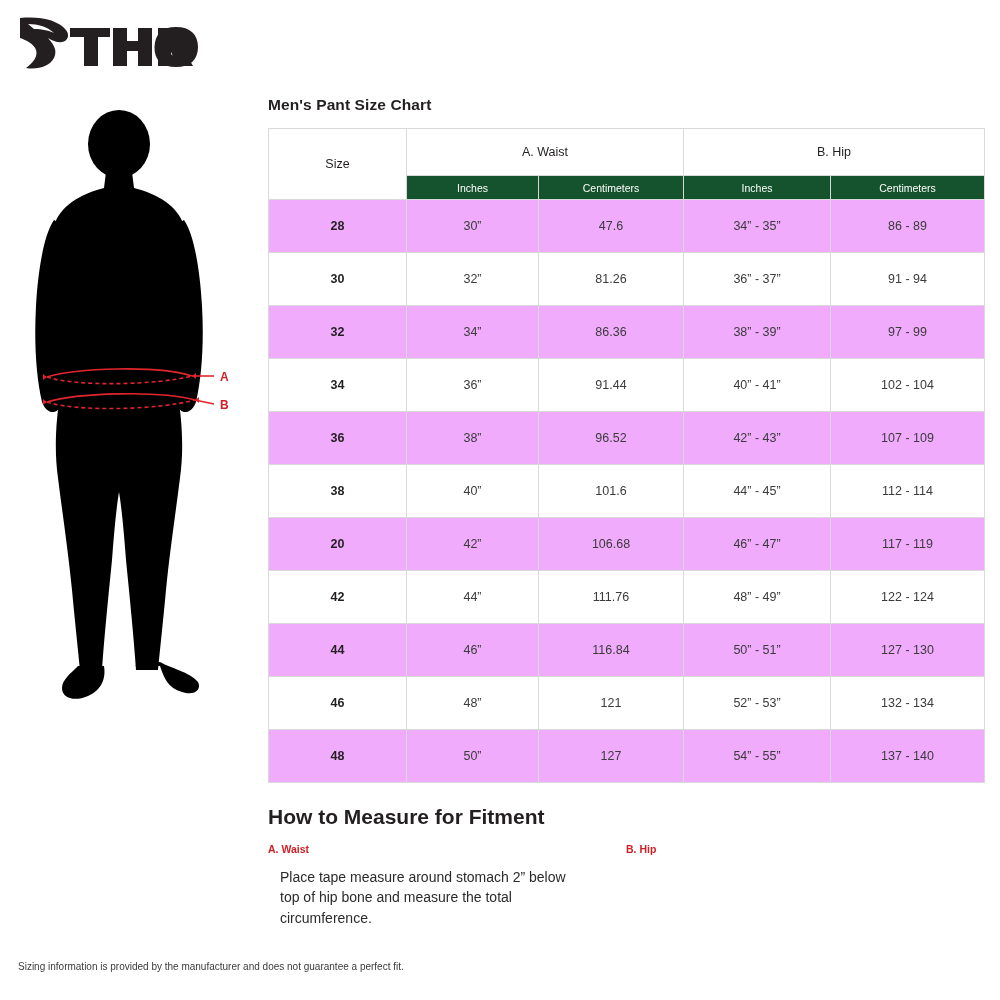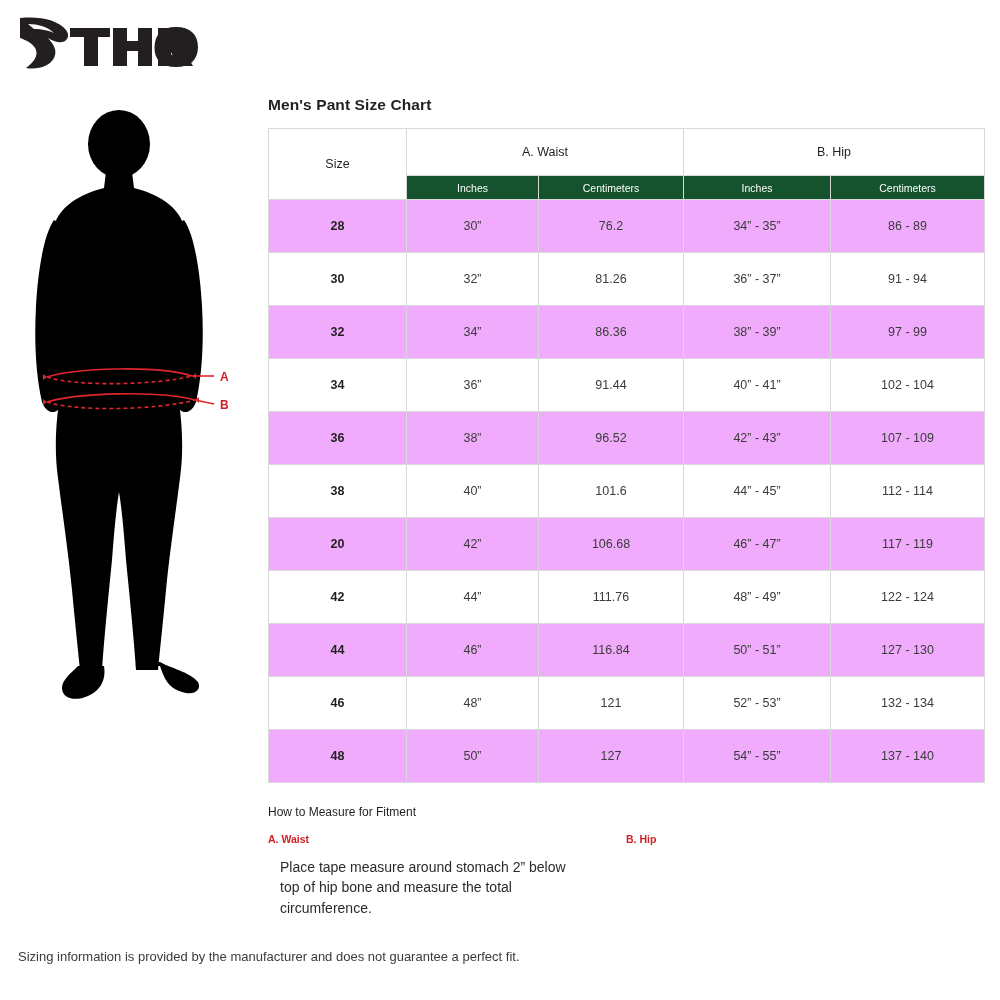--- a/index.html
+++ b/index.html
@@ -97,22 +97,22 @@
   }
 
   
   .howto {
     position: absolute;
     left: 268px;
     top: 805px;
     width: 716px;
   }
   .howto h2 {
-    font-size: 12px;
-    font-weight: normal;
+    font-size: 21px;
+    font-weight: bold;
     margin: 0 0 14px 0;
     color: #231f20;
   }
   .howto-cols {
     display: flex;
     gap: 0;
   }
   .howto-col {
     width: 50%;
     padding-right: 40px;
@@ -128,22 +128,22 @@
     font-size: 14px;
     line-height: 1.45;
     margin: 12px;
     color: #2b2b2b;
   }
 
   
   .footnote {
     position: absolute;
     left: 18px;
-    bottom: 34px;
-    font-size: 13px;
+    bottom: 26px;
+    font-size: 10px;
     line-height: 1.5;
     color: #3b3b3b;
   }
 
   .callout-label {
     font-size: 12px;
     font-weight: bold;
     fill: #cf2027;
   }
 </style>
@@ -233,21 +233,21 @@
         <th class="hdr-sub">Inches</th>
         <th class="hdr-sub">Centimeters</th>
         <th class="hdr-sub">Inches</th>
         <th class="hdr-sub">Centimeters</th>
       </tr>
     </thead>
     <tbody id="chart-body">
         <tr class="odd">
           <td class="size-col">28</td>
           <td>30”</td>
-          <td>76.2</td>
+          <td>47.6</td>
           <td>34” - 35”</td>
           <td>86 - 89</td>
         </tr>
         <tr class="even">
           <td class="size-col">30</td>
           <td>32”</td>
           <td>81.26</td>
           <td>36” - 37”</td>
           <td>91 - 94</td>
         </tr>

